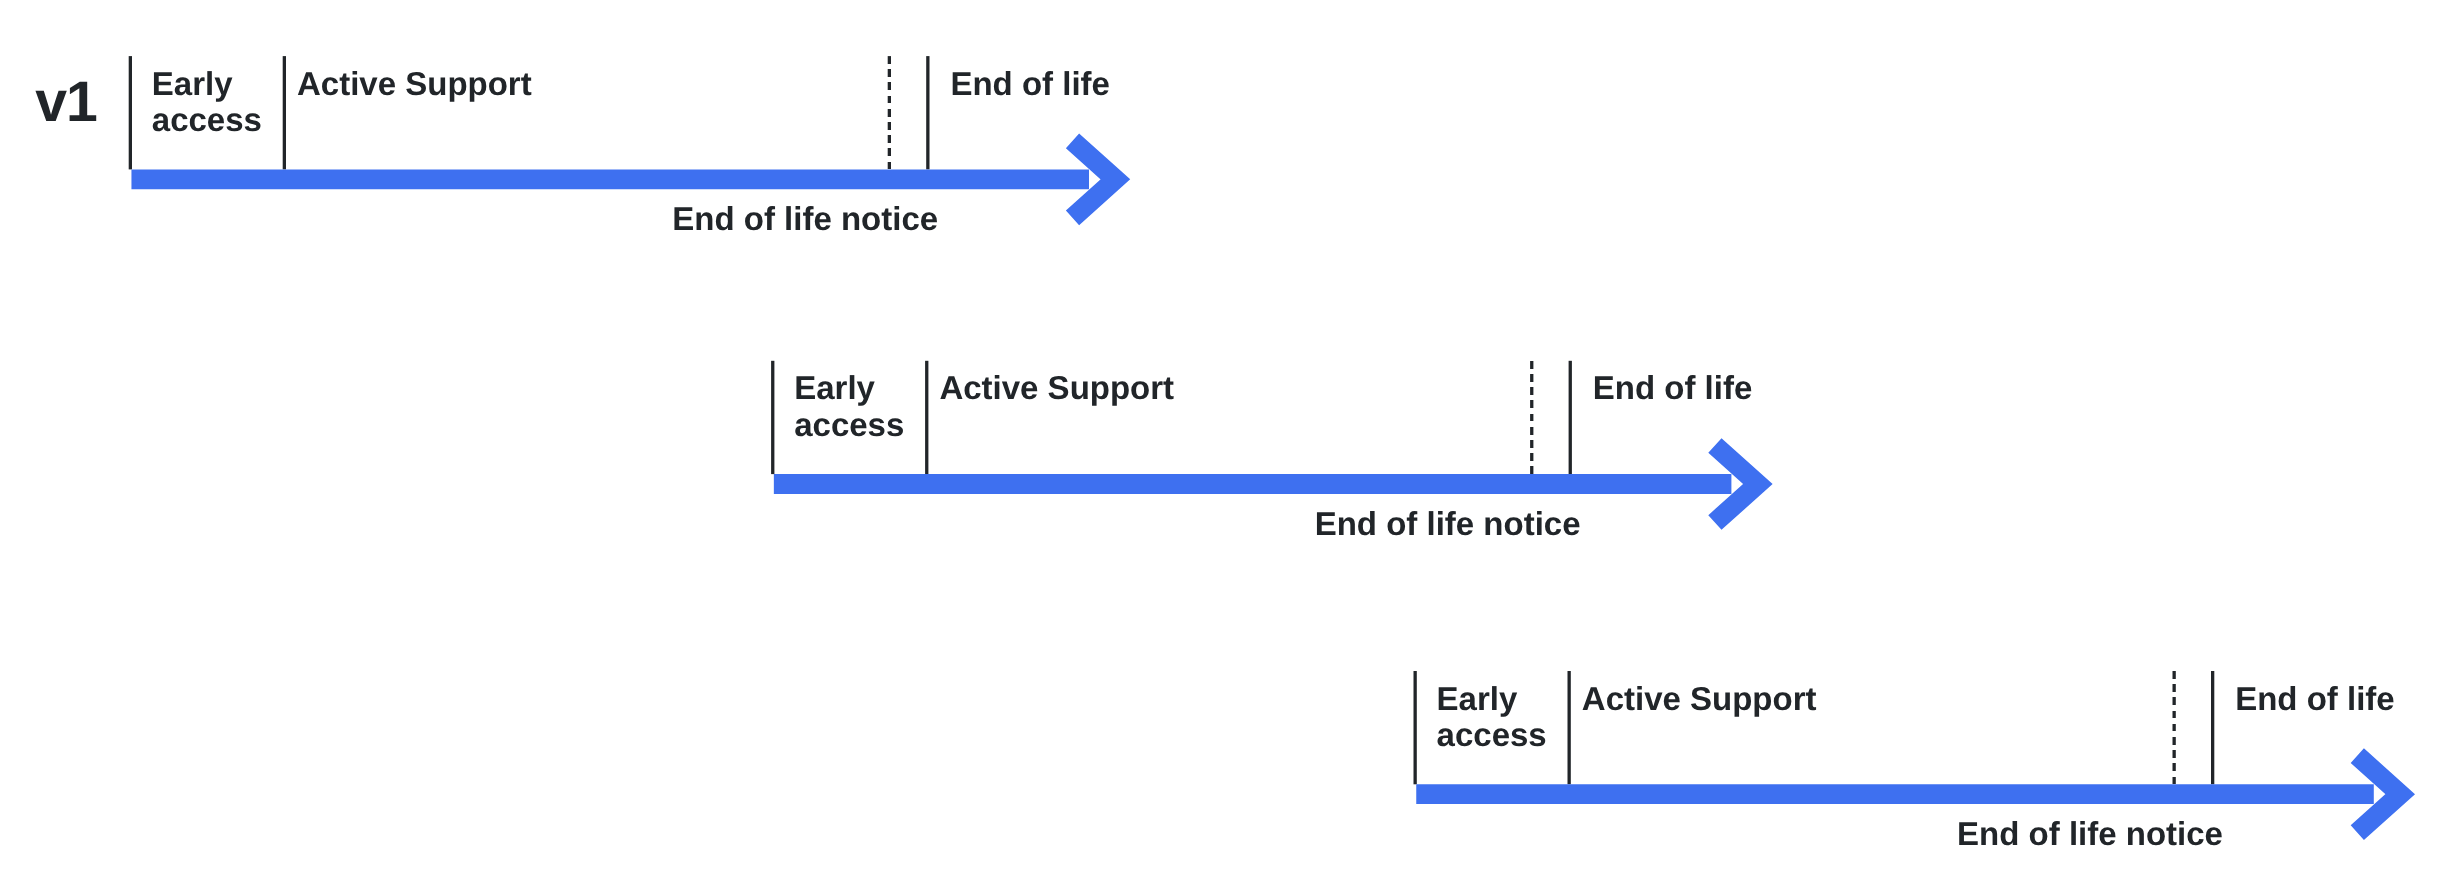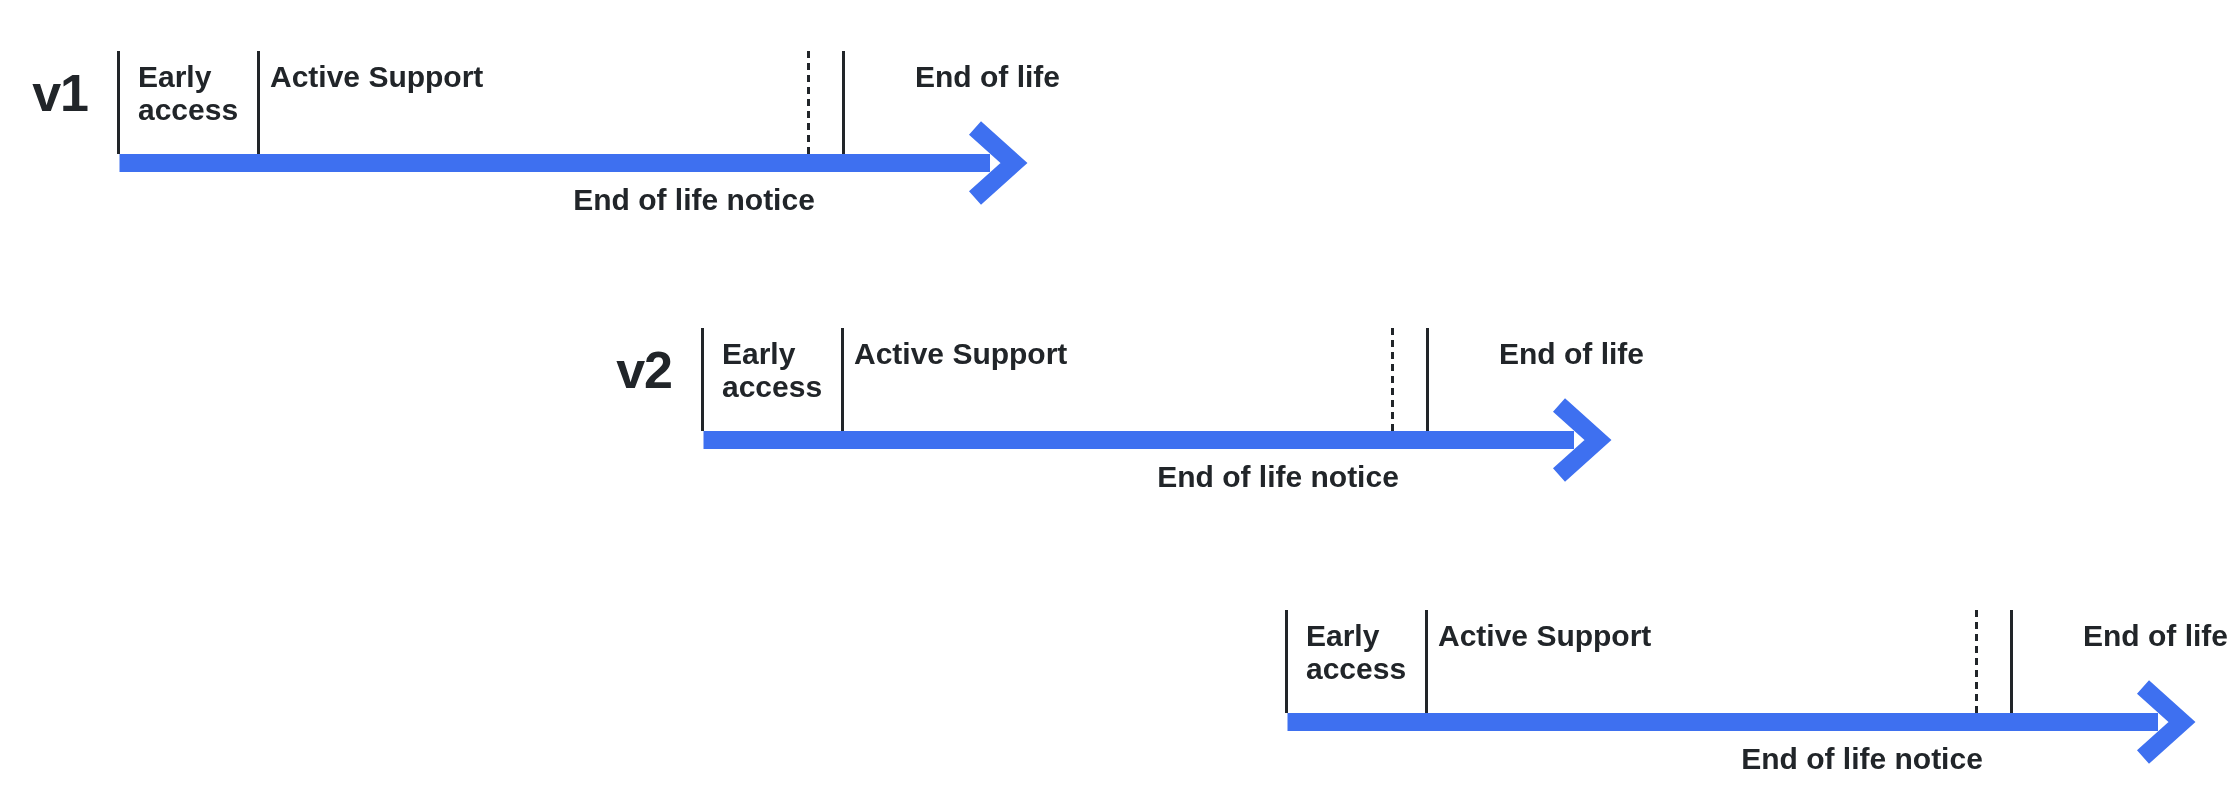--- a/index.html
+++ b/index.html
@@ -69,35 +69,35 @@
     position: absolute;
     top: 2px;
     font-size: 30px;
     line-height: 33px;
     font-weight: 700;
     color: var(--ink);
     margin-top: 16px;
   }
   .phase-ea  { left: 278px;  width: 118px; }
   .phase-as  { left: 410px;  width: 420px; }
-  .phase-eol { left: 1055px; width: 220px; }
+  .phase-eol { left: 1004px; width: 220px; }
 
   .arrow {
     position: absolute;
     left: 258px;
     top: 73px;
     width: 910px;
     height: 96px;
     color: var(--arrow-blue);
     display: block;
   }
 
   .notice {
     position: absolute;
-    left: 644px;
+    left: 682px;
     top: 141px;
     width: 380px;
     text-align: center;
     font-size: 30px;
     line-height: 33px;
     font-weight: 700;
     color: var(--ink);
     white-space: nowrap;
   }
 </style>
@@ -116,21 +116,20 @@
     <div class="phase phase-as">Active Support</div>
     <div class="phase phase-eol">End of life</div>
     <svg class="arrow" viewBox="0 0 910 96" xmlns="http://www.w3.org/2000/svg">
       <line x1="1.5" y1="48" x2="872" y2="48" stroke="currentColor" stroke-width="18"></line>
       <polyline points="857,13 896,48 857,83" fill="none" stroke="currentColor" stroke-width="18" stroke-linejoin="miter" stroke-linecap="butt"></polyline>
     </svg>
     <div class="notice">End of life notice</div>
   </section>
 
   <section class="row row-v2">
-    <div class="vlabel">v2</div>
     <div class="tick tick-ea"></div>
     <div class="tick tick-as"></div>
     <div class="dashline"></div>
     <div class="tick tick-eol"></div>
     <div class="phase phase-ea">Early access</div>
     <div class="phase phase-as">Active Support</div>
     <div class="phase phase-eol">End of life</div>
     <svg class="arrow" viewBox="0 0 910 96" xmlns="http://www.w3.org/2000/svg">
       <line x1="1.5" y1="48" x2="872" y2="48" stroke="currentColor" stroke-width="18"></line>
       <polyline points="857,13 896,48 857,83" fill="none" stroke="currentColor" stroke-width="18" stroke-linejoin="miter" stroke-linecap="butt"></polyline>

